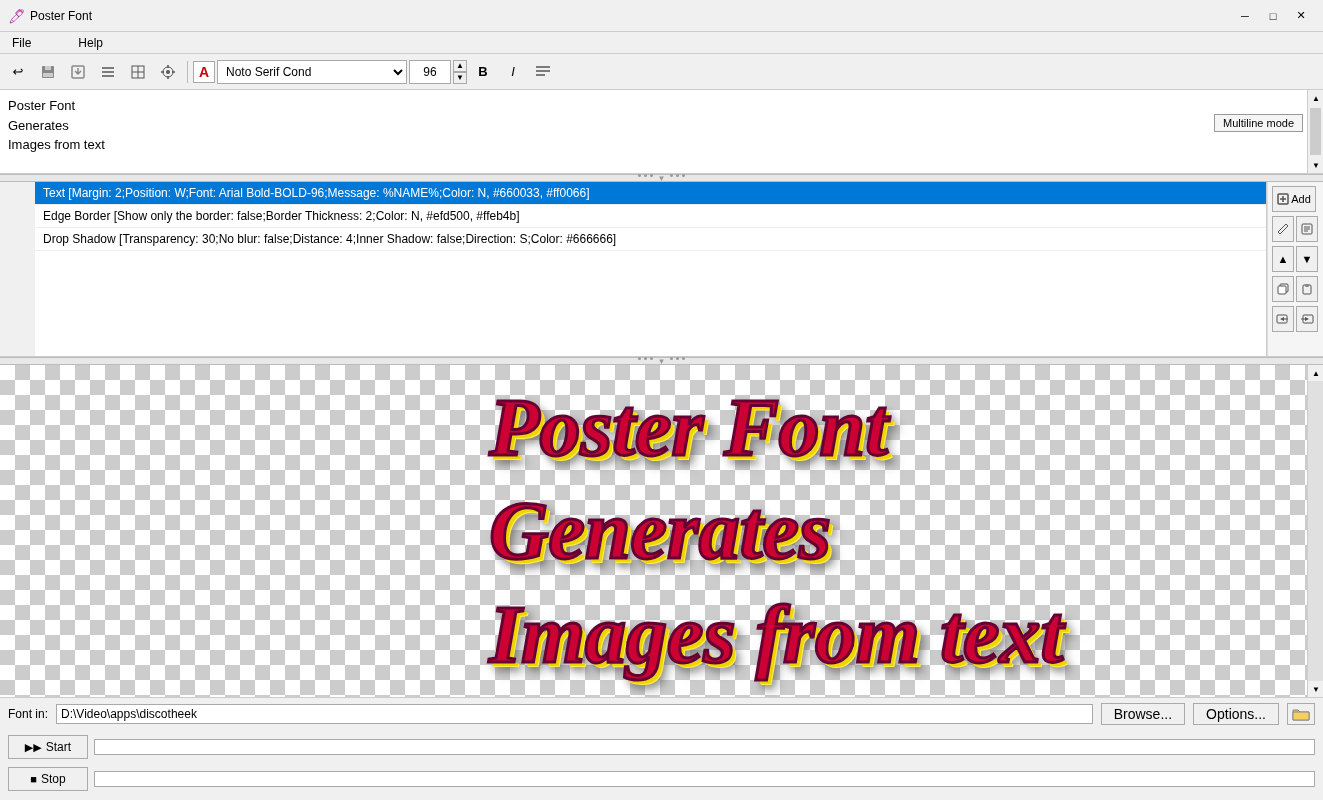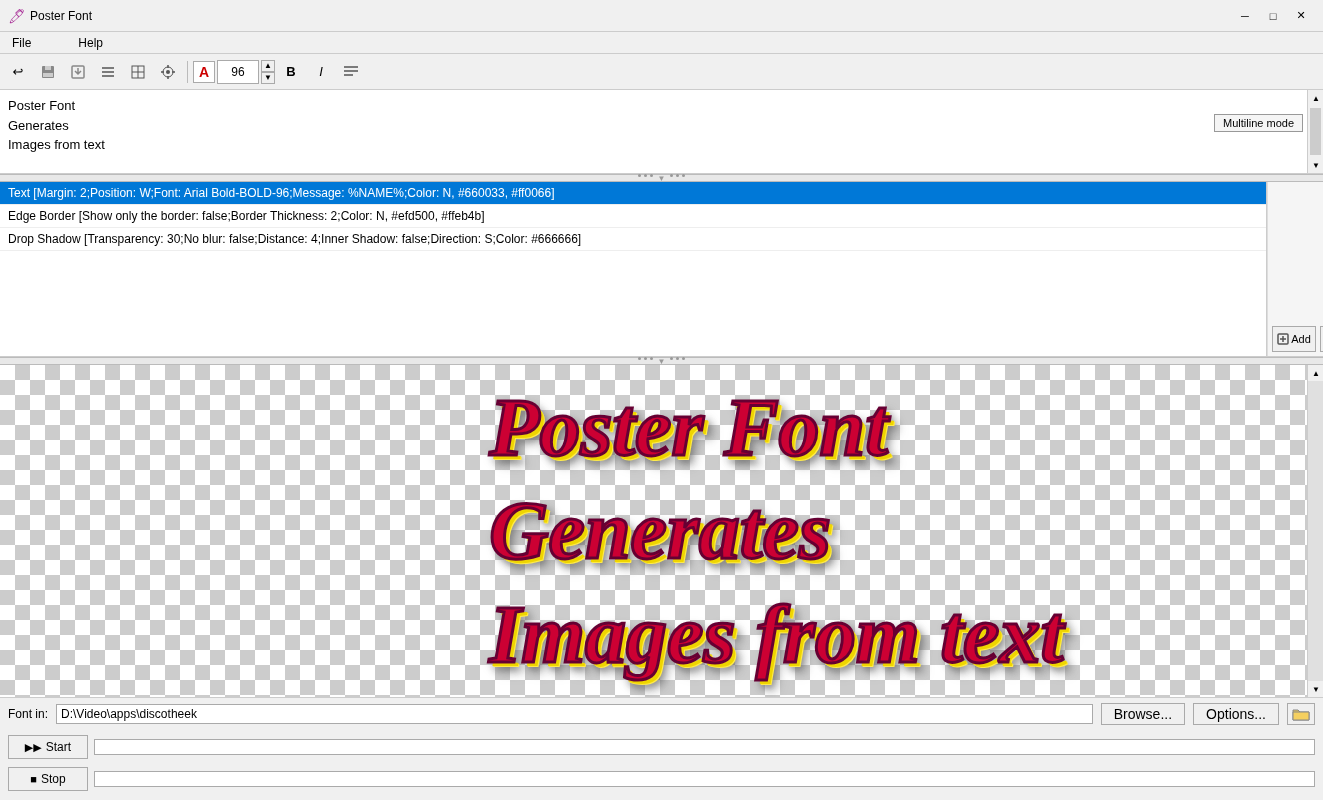--- a/index.html
+++ b/index.html
@@ -190,20 +190,21 @@
       display: flex;
       gap: 3px;
     }
     .grip-dot { width: 3px; height: 3px; background: #999; border-radius: 50%; }
 
     
     #layers-section {
       display: flex;
       height: 175px;
       border-bottom: 1px solid #ccc;
+      padding-left: 35px;
     }
     #layers-list {
       flex: 1;
       background: white;
       overflow-y: auto;
       border-right: 1px solid #ccc;
     }
     .layer-item {
       padding: 4px 8px;
       cursor: pointer;
@@ -216,22 +217,22 @@
       background: #0078d7;
       color: white;
     }
 
     
     #layers-toolbar {
       width: 56px;
       background: #f5f5f5;
       border-left: 1px solid #ddd;
       display: flex;
-      flex-direction: row;
-      align-items: flex-end;
+      flex-direction: column;
+      align-items: flex-start;
       padding: 4px;
       gap: 4px;
     }
     .layer-btn {
       width: 44px;
       height: 26px;
       border: 1px solid #aaa;
       background: #f0f0f0;
       cursor: pointer;
       display: flex;
@@ -434,20 +435,26 @@
       <line x1="8" y1="1" x2="8" y2="4" stroke="#555" stroke-width="1.5"></line>
       <line x1="8" y1="12" x2="8" y2="15" stroke="#555" stroke-width="1.5"></line>
       <line x1="1" y1="8" x2="4" y2="8" stroke="#555" stroke-width="1.5"></line>
       <line x1="12" y1="8" x2="15" y2="8" stroke="#555" stroke-width="1.5"></line>
     </svg>
   </button>
   <div class="toolbar-separator"></div>
   <div style="width:22px;height:22px;border:1px solid #aaa;background:#fff;display:flex;align-items:center;justify-content:center;font-weight:bold;font-size:14px;color:#c00;cursor:pointer;">
     <span>A</span>
   </div>
+  <select id="font-name-dropdown">
+    <option>Noto Serif Cond</option>
+    <option>Arial</option>
+    <option>Times New Roman</option>
+    <option>Georgia</option>
+  </select>
   <input type="text" id="font-size-input" value="96" style="">
   <div style="display:flex;flex-direction:column;">
     <button class="spin-btn">▲</button>
     <button class="spin-btn">▼</button>
   </div>
   <button class="toolbar-btn" id="bold-btn" style="font-weight:bold;font-size:13px;">B</button>
   <button class="toolbar-btn" id="italic-btn" style="font-style:italic;font-size:13px;">I</button>
   <button class="toolbar-btn" style="font-size:13px;">
     <svg width="16" height="14" viewBox="0 0 16 14">
       <line x1="1" y1="2" x2="15" y2="2" stroke="#555" stroke-width="1.5"></line>

